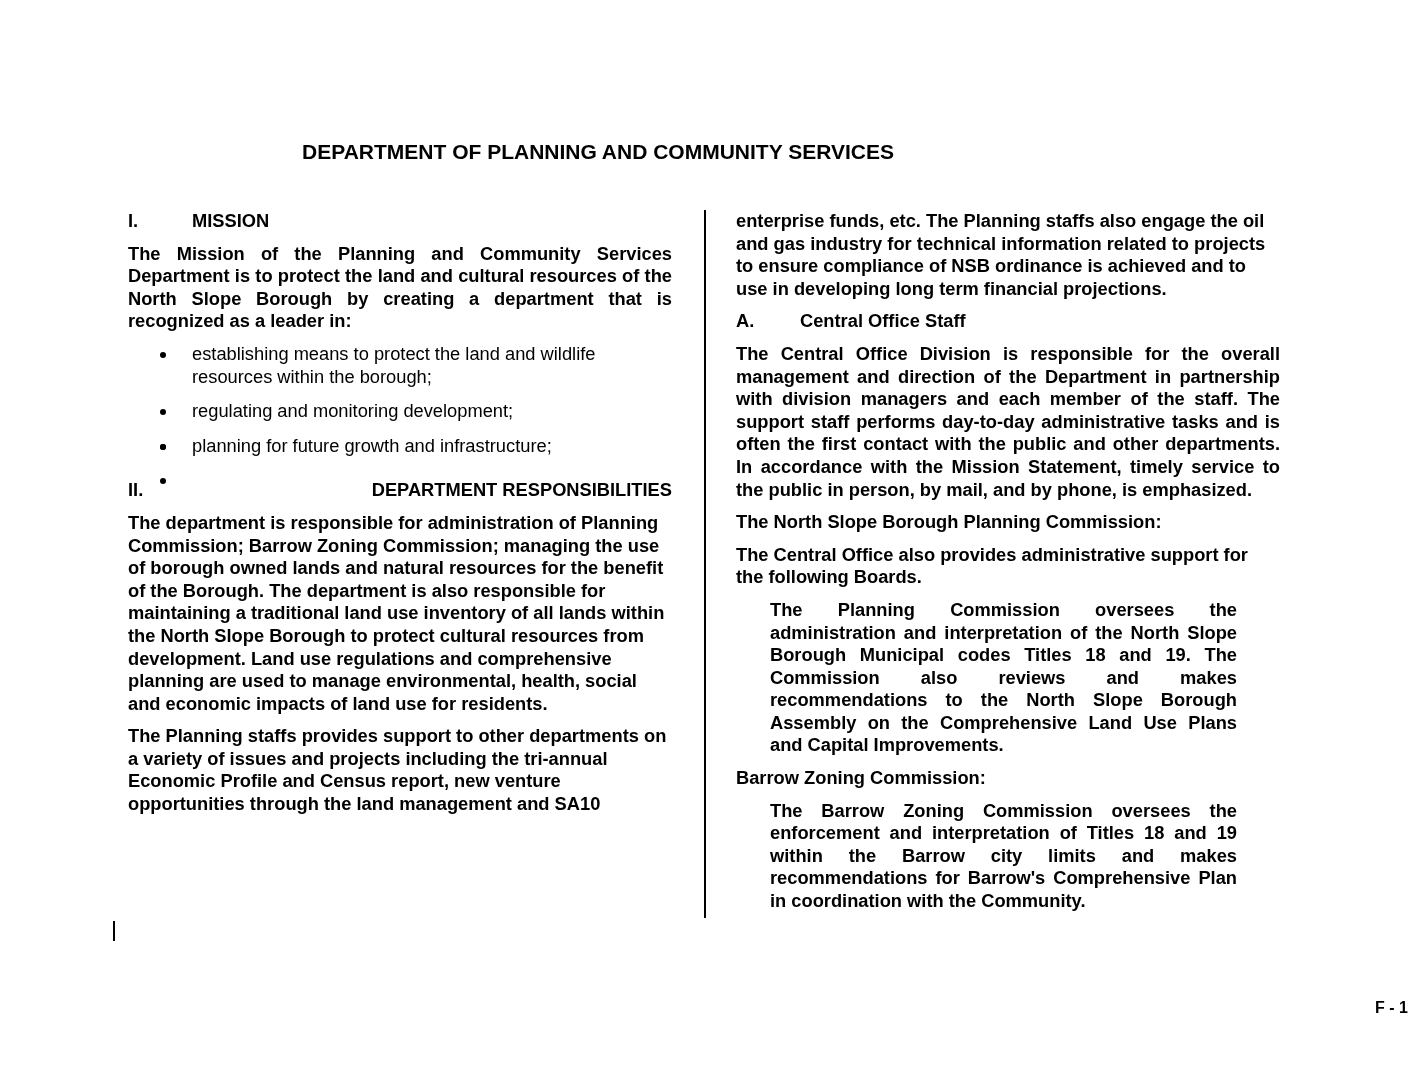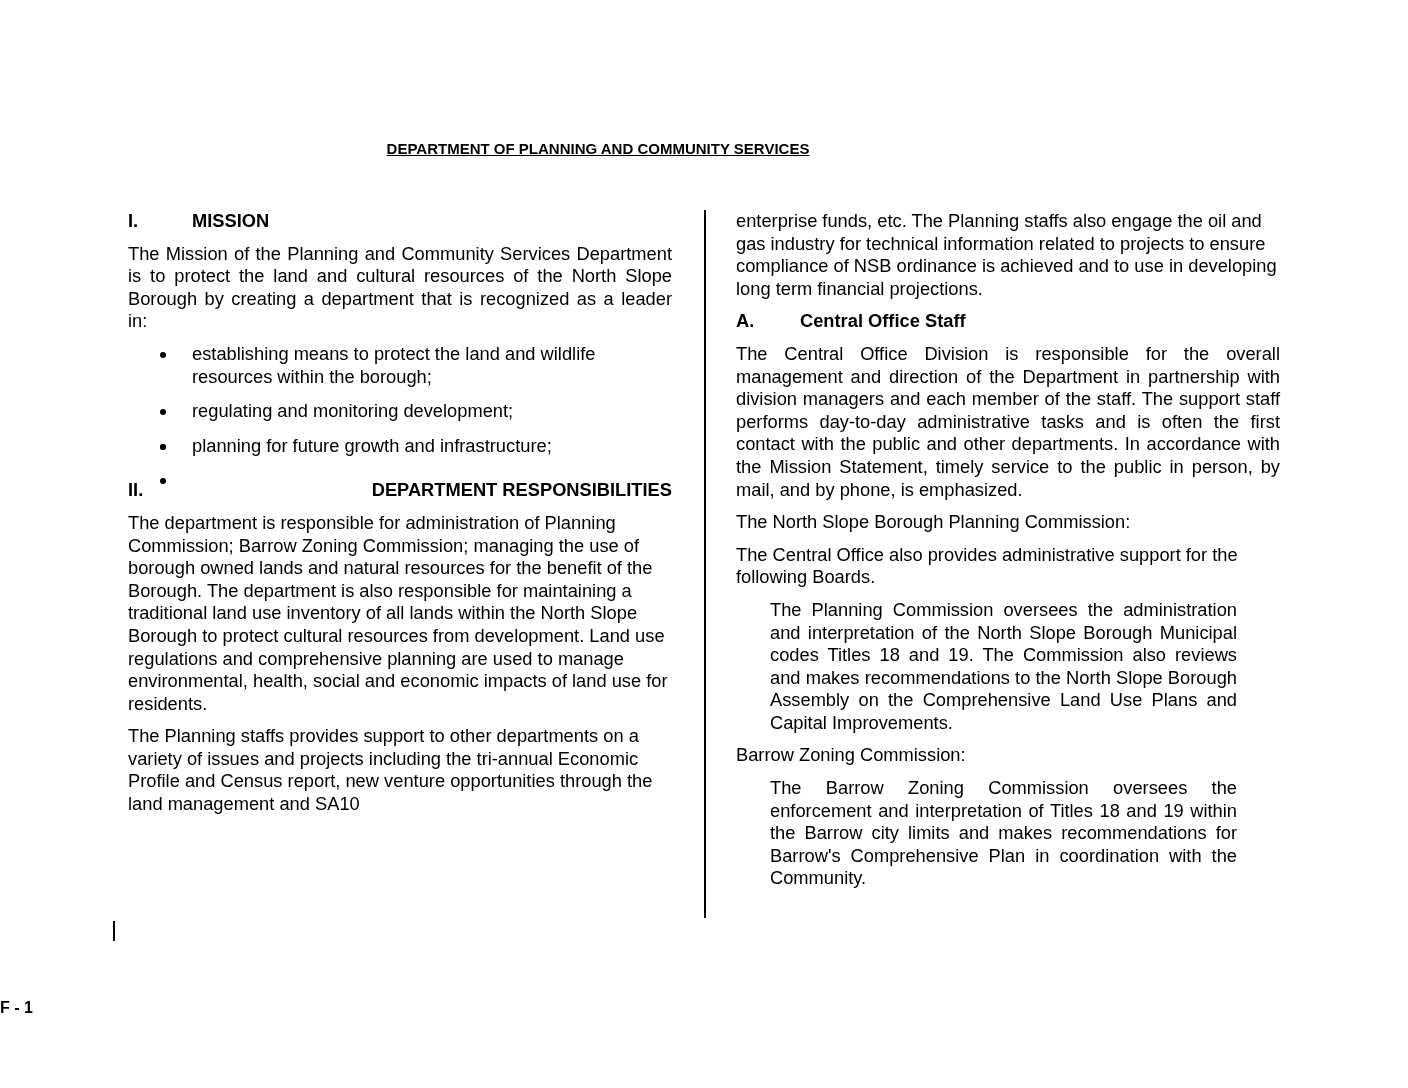--- a/index.html
+++ b/index.html
@@ -2,41 +2,41 @@
 <html><head>
 <meta charset="utf-8">
 <style>
   html, body { margin: 0; padding: 0; background: #ffffff; }
   body {
     width: 1408px; height: 1088px; position: relative; overflow: hidden;
     font-family: "Liberation Sans", sans-serif; color: #000;
   }
   .title {
     position: absolute; left: 0; width: 1196px; top: 140px;
-    text-align: center; font-weight: bold; font-size: 15px; letter-spacing: 0px; text-decoration: underline;
+    text-align: center; font-weight: bold; font-size: 21px; letter-spacing: 0px;
   }
   .col { position: absolute; top: 210px; font-size: 18.3px; line-height: 22.6px; }
   .col-left { left: 128px; width: 544px; }
   .col-right { left: 736px; width: 544px; }
   .heading { font-weight: bold; display: flex; margin: 0 0 10px 0; }
   .heading .num { width: 64px; flex: none; }
-  p { margin: 0 0 10px 0; }
+  p { margin: 0 0 10px 0; font-weight: bold; }
   .justify { text-align: justify; text-align-last: left; }
   ul.bullets { list-style: none; margin: 0 0 10px 0; padding: 0; }
   ul.bullets li { position: relative; padding-left: 64px; margin: 0 0 12px 0; }
   ul.bullets li .dot {
     position: absolute; left: 32px; top: 9px; width: 6px; height: 6px;
     border-radius: 50%; background: #000;
   }
   .indent { margin-left: 34px; width: 467px; }
   .divider-v { position: absolute; left: 704px; top: 210px; width: 2px; height: 708px; background: #000; }
   .cursor-mark { position: absolute; left: 113px; top: 921px; width: 2px; height: 20px; background: #000; }
   .page-num {
     position: absolute; left: 0; width: 1408px; top: 999px;
-    text-align: left; font-weight: bold; font-size: 16px;
+    text-align: right; font-weight: bold; font-size: 16px;
   }
   .sec2 { margin-top: 22px; justify-content: space-between; }
   .secA { margin-top: 0; }
 </style>
 </head>
 <body>
 
 <div>
   <div class="title">DEPARTMENT OF PLANNING AND COMMUNITY SERVICES</div>
 

